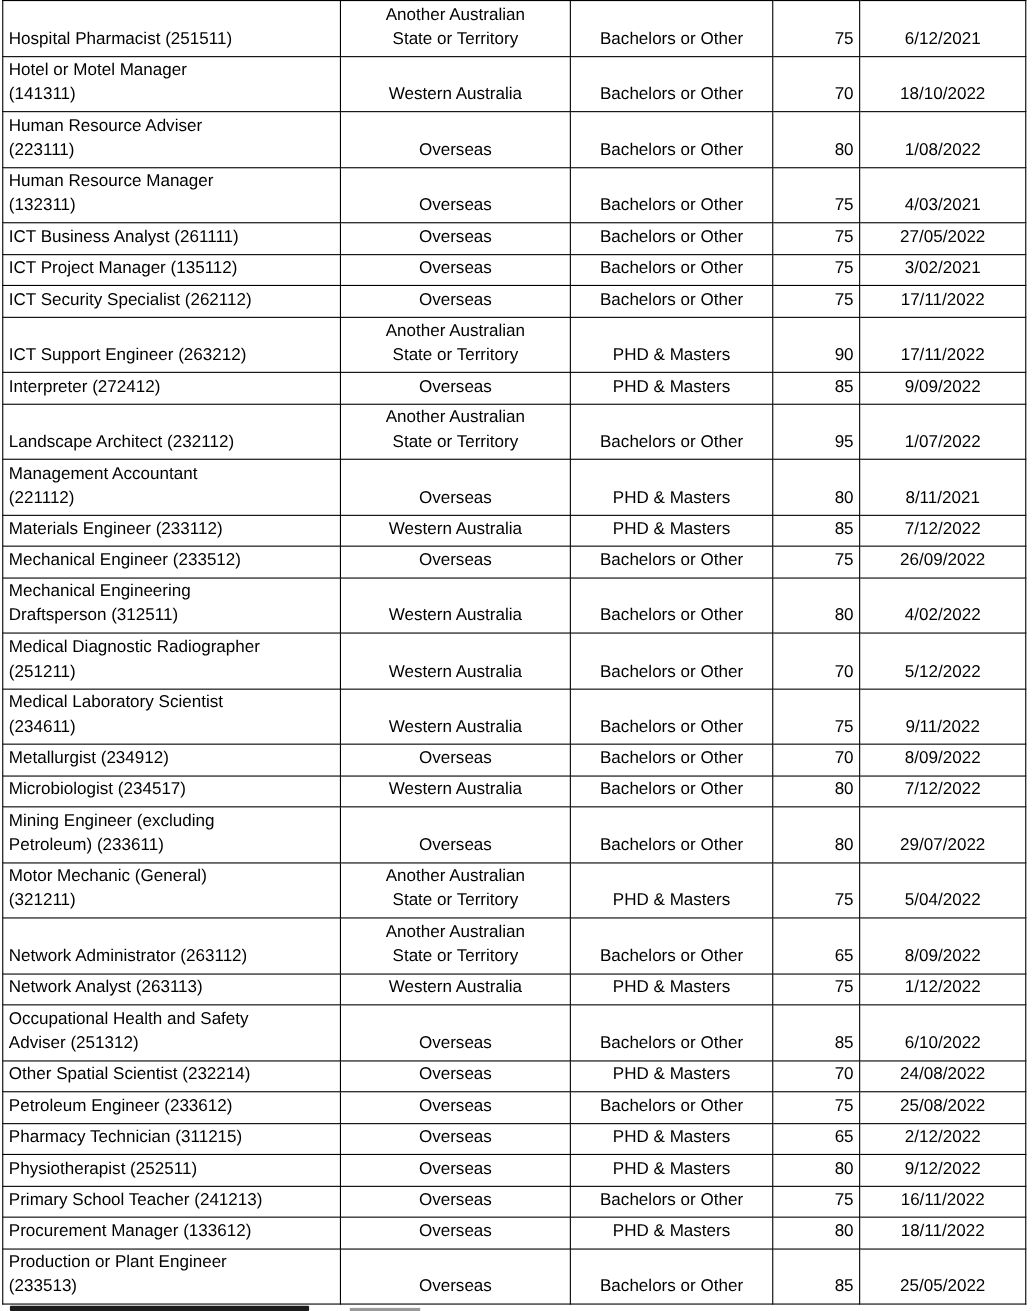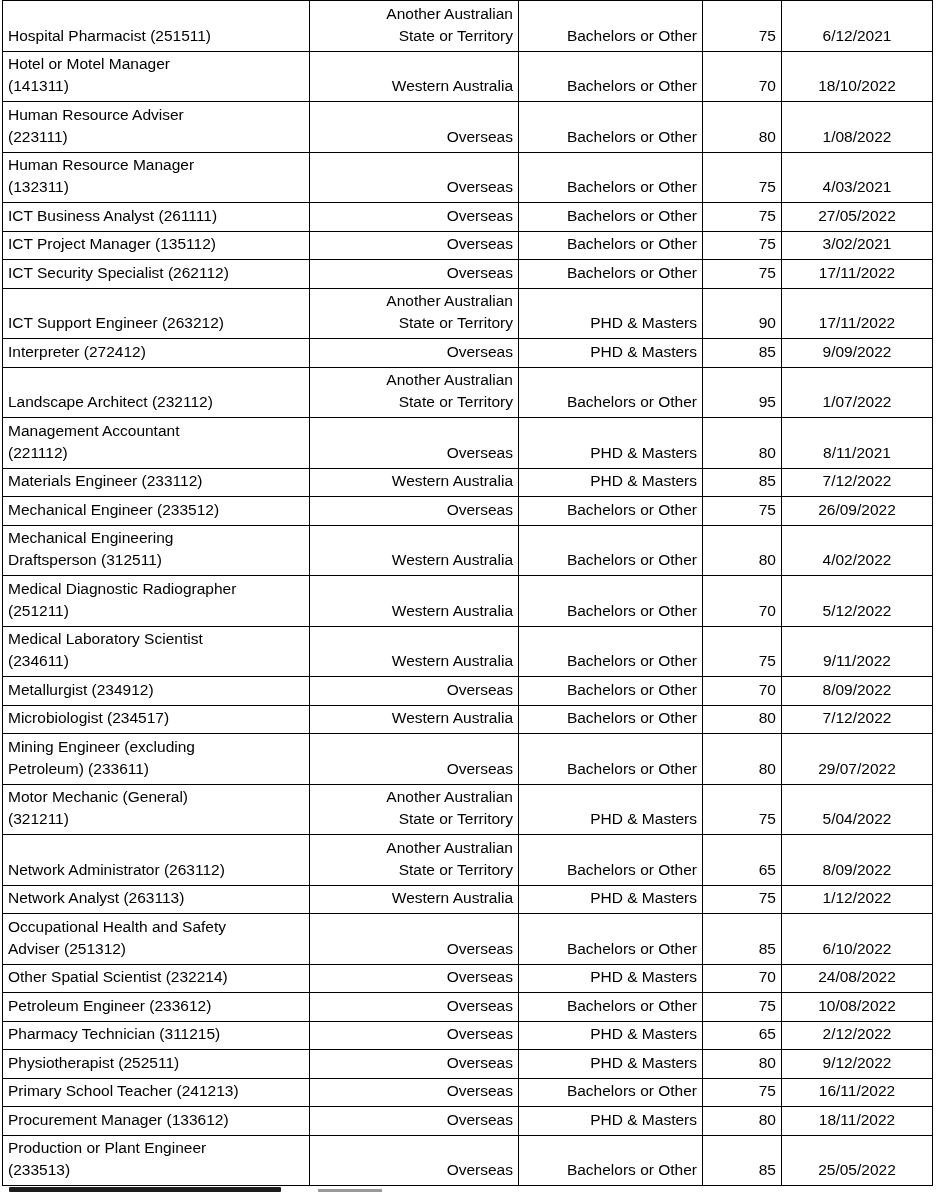--- a/index.html
+++ b/index.html
@@ -30,21 +30,21 @@
     padding: 1.5px 5px 4px 5px;
     white-space: pre;
     overflow: hidden;
     background: #ffffff;
   }
   td.occ {
     font-weight: normal;
     text-align: left;
   }
   td.loc, td.edu {
-    text-align: right;
+    text-align: center;
   }
   td.pts {
     text-align: right;
     padding-right: 10px;
     margin-left: 28px;
   }
   td.date {
     text-align: center;
     padding-right: 6px;
   }
@@ -285,21 +285,21 @@
     <td class="edu">PHD &amp; Masters</td>
     <td class="pts">70</td>
     <td class="date">24/08/2022</td>
   </tr>
 
   <tr>
     <td class="occ">Petroleum Engineer (233612)</td>
     <td class="loc">Overseas</td>
     <td class="edu">Bachelors or Other</td>
     <td class="pts">75</td>
-    <td class="date">10/08/2022</td>
+    <td class="date">25/08/2022</td>
   </tr>
 
   <tr>
     <td class="occ">Pharmacy Technician (311215)</td>
     <td class="loc">Overseas</td>
     <td class="edu">PHD &amp; Masters</td>
     <td class="pts">65</td>
     <td class="date">2/12/2022</td>
   </tr>
 

